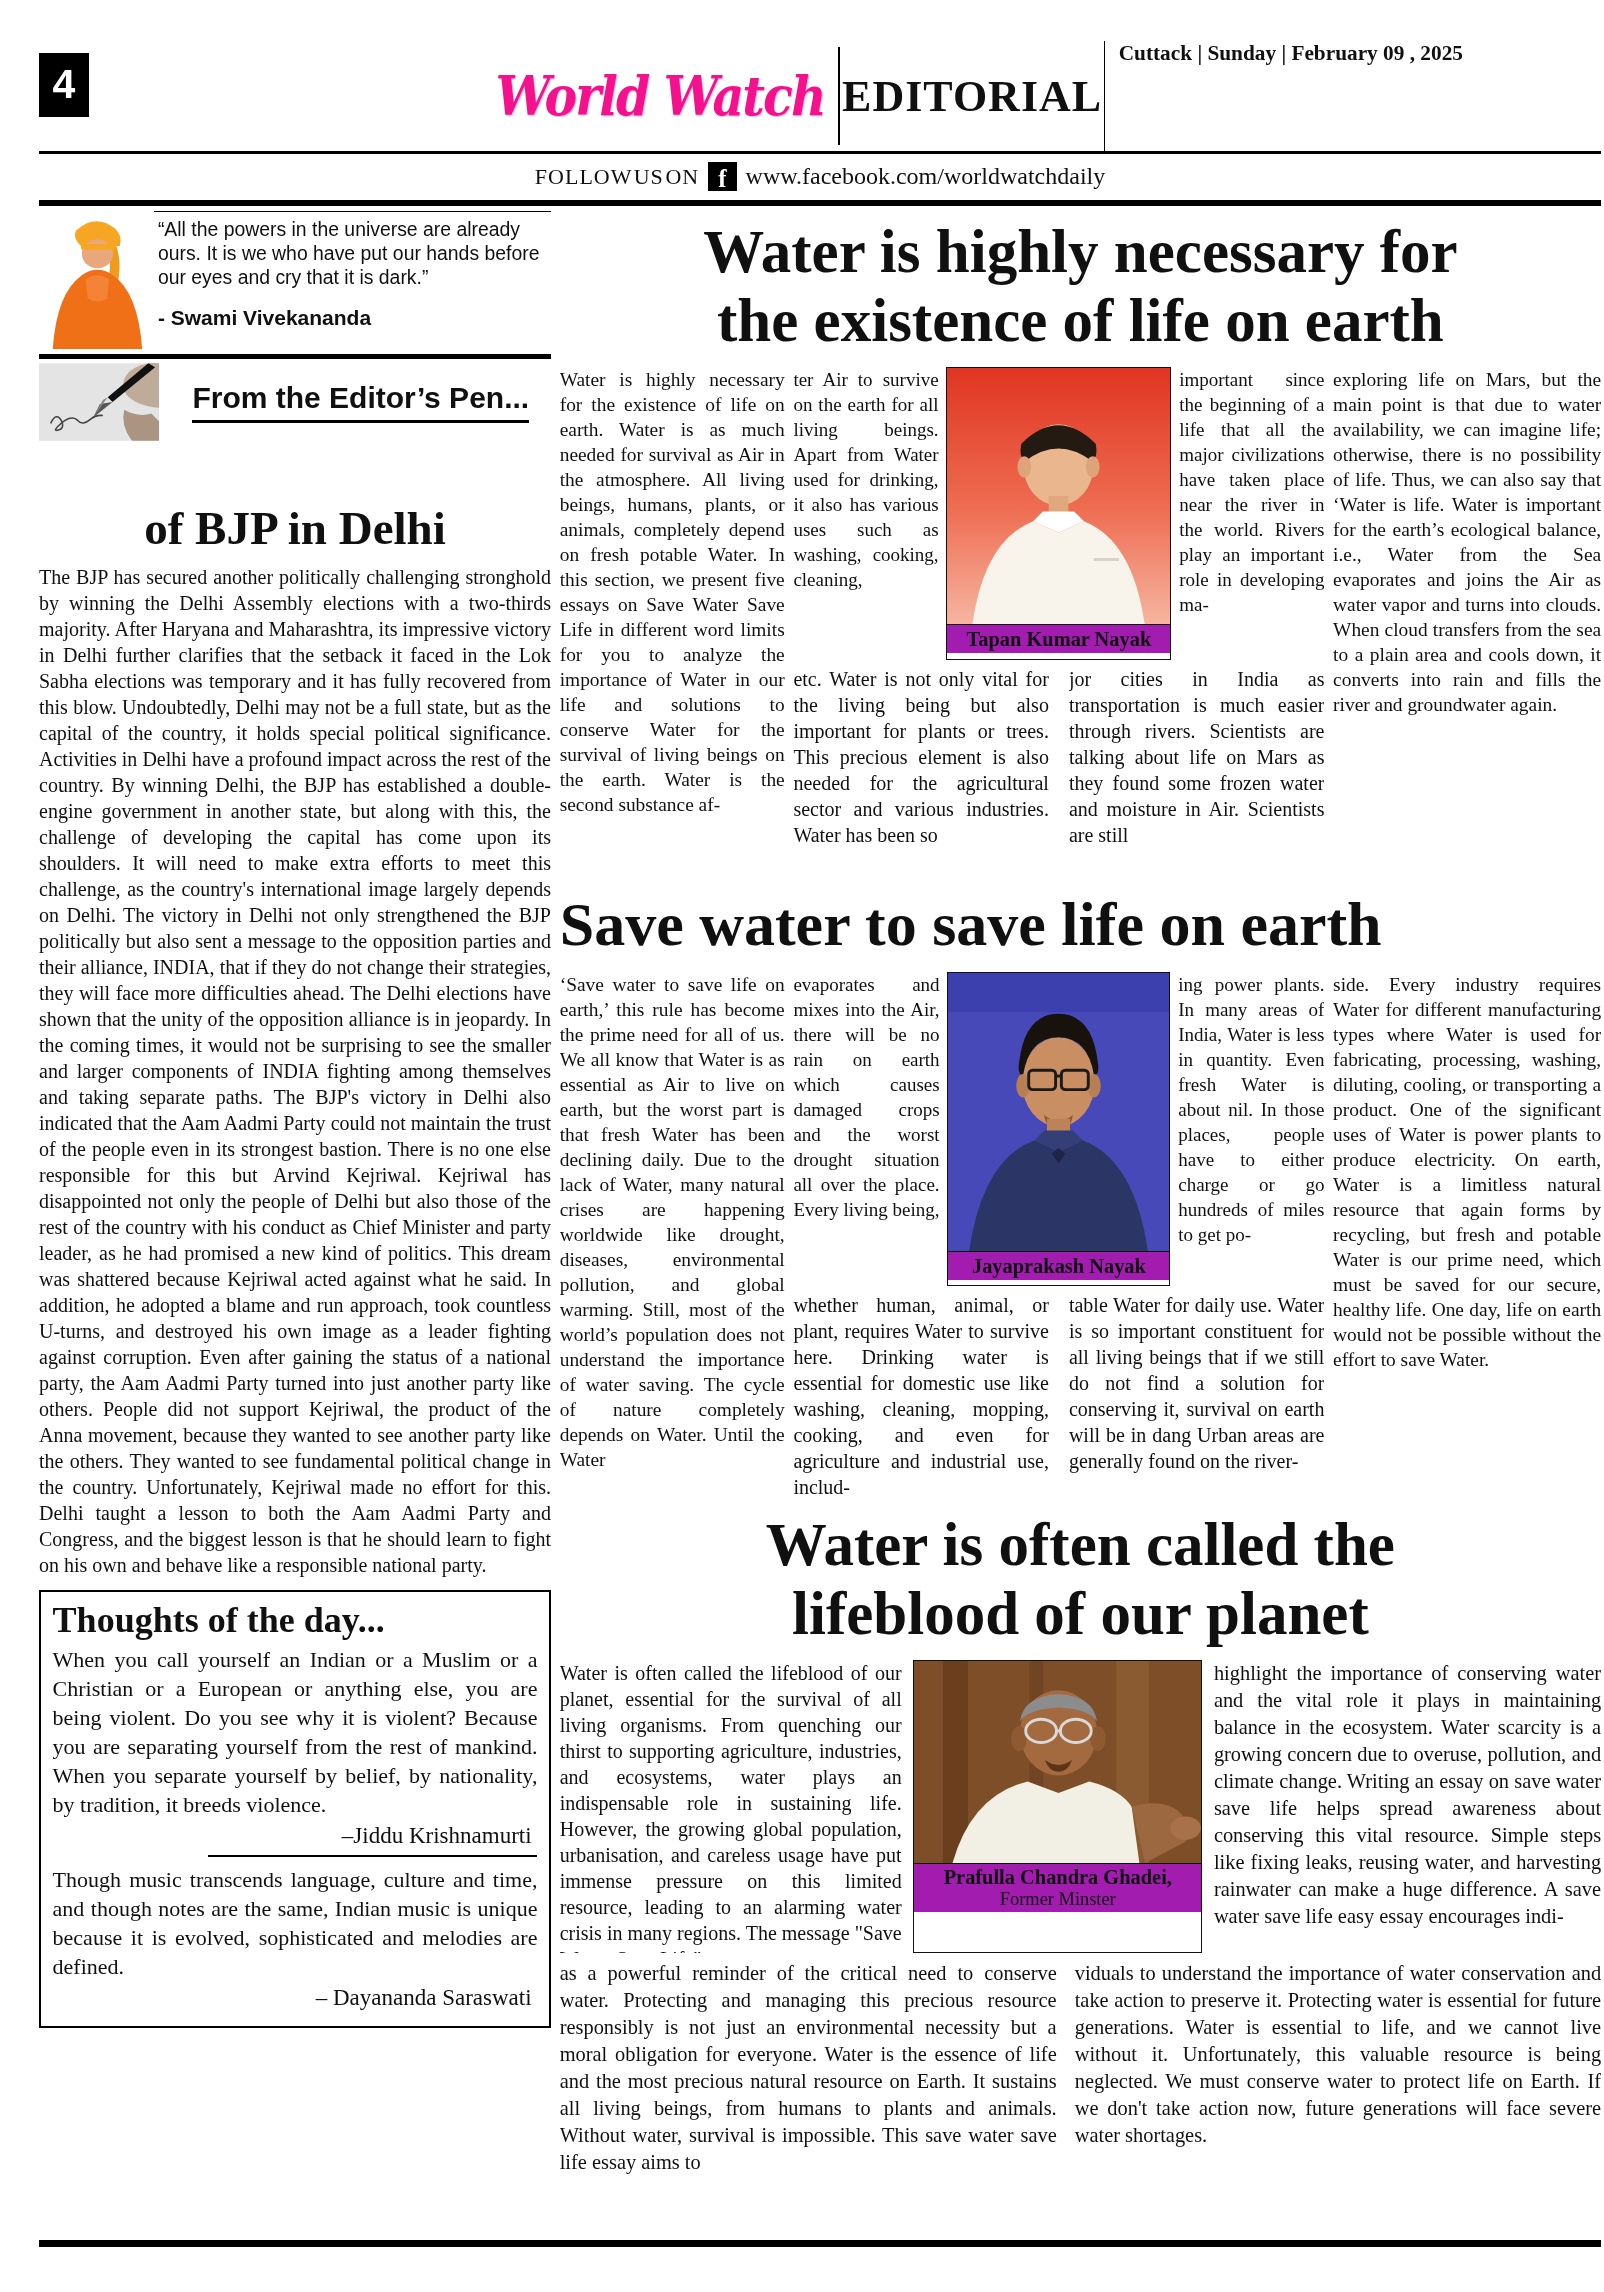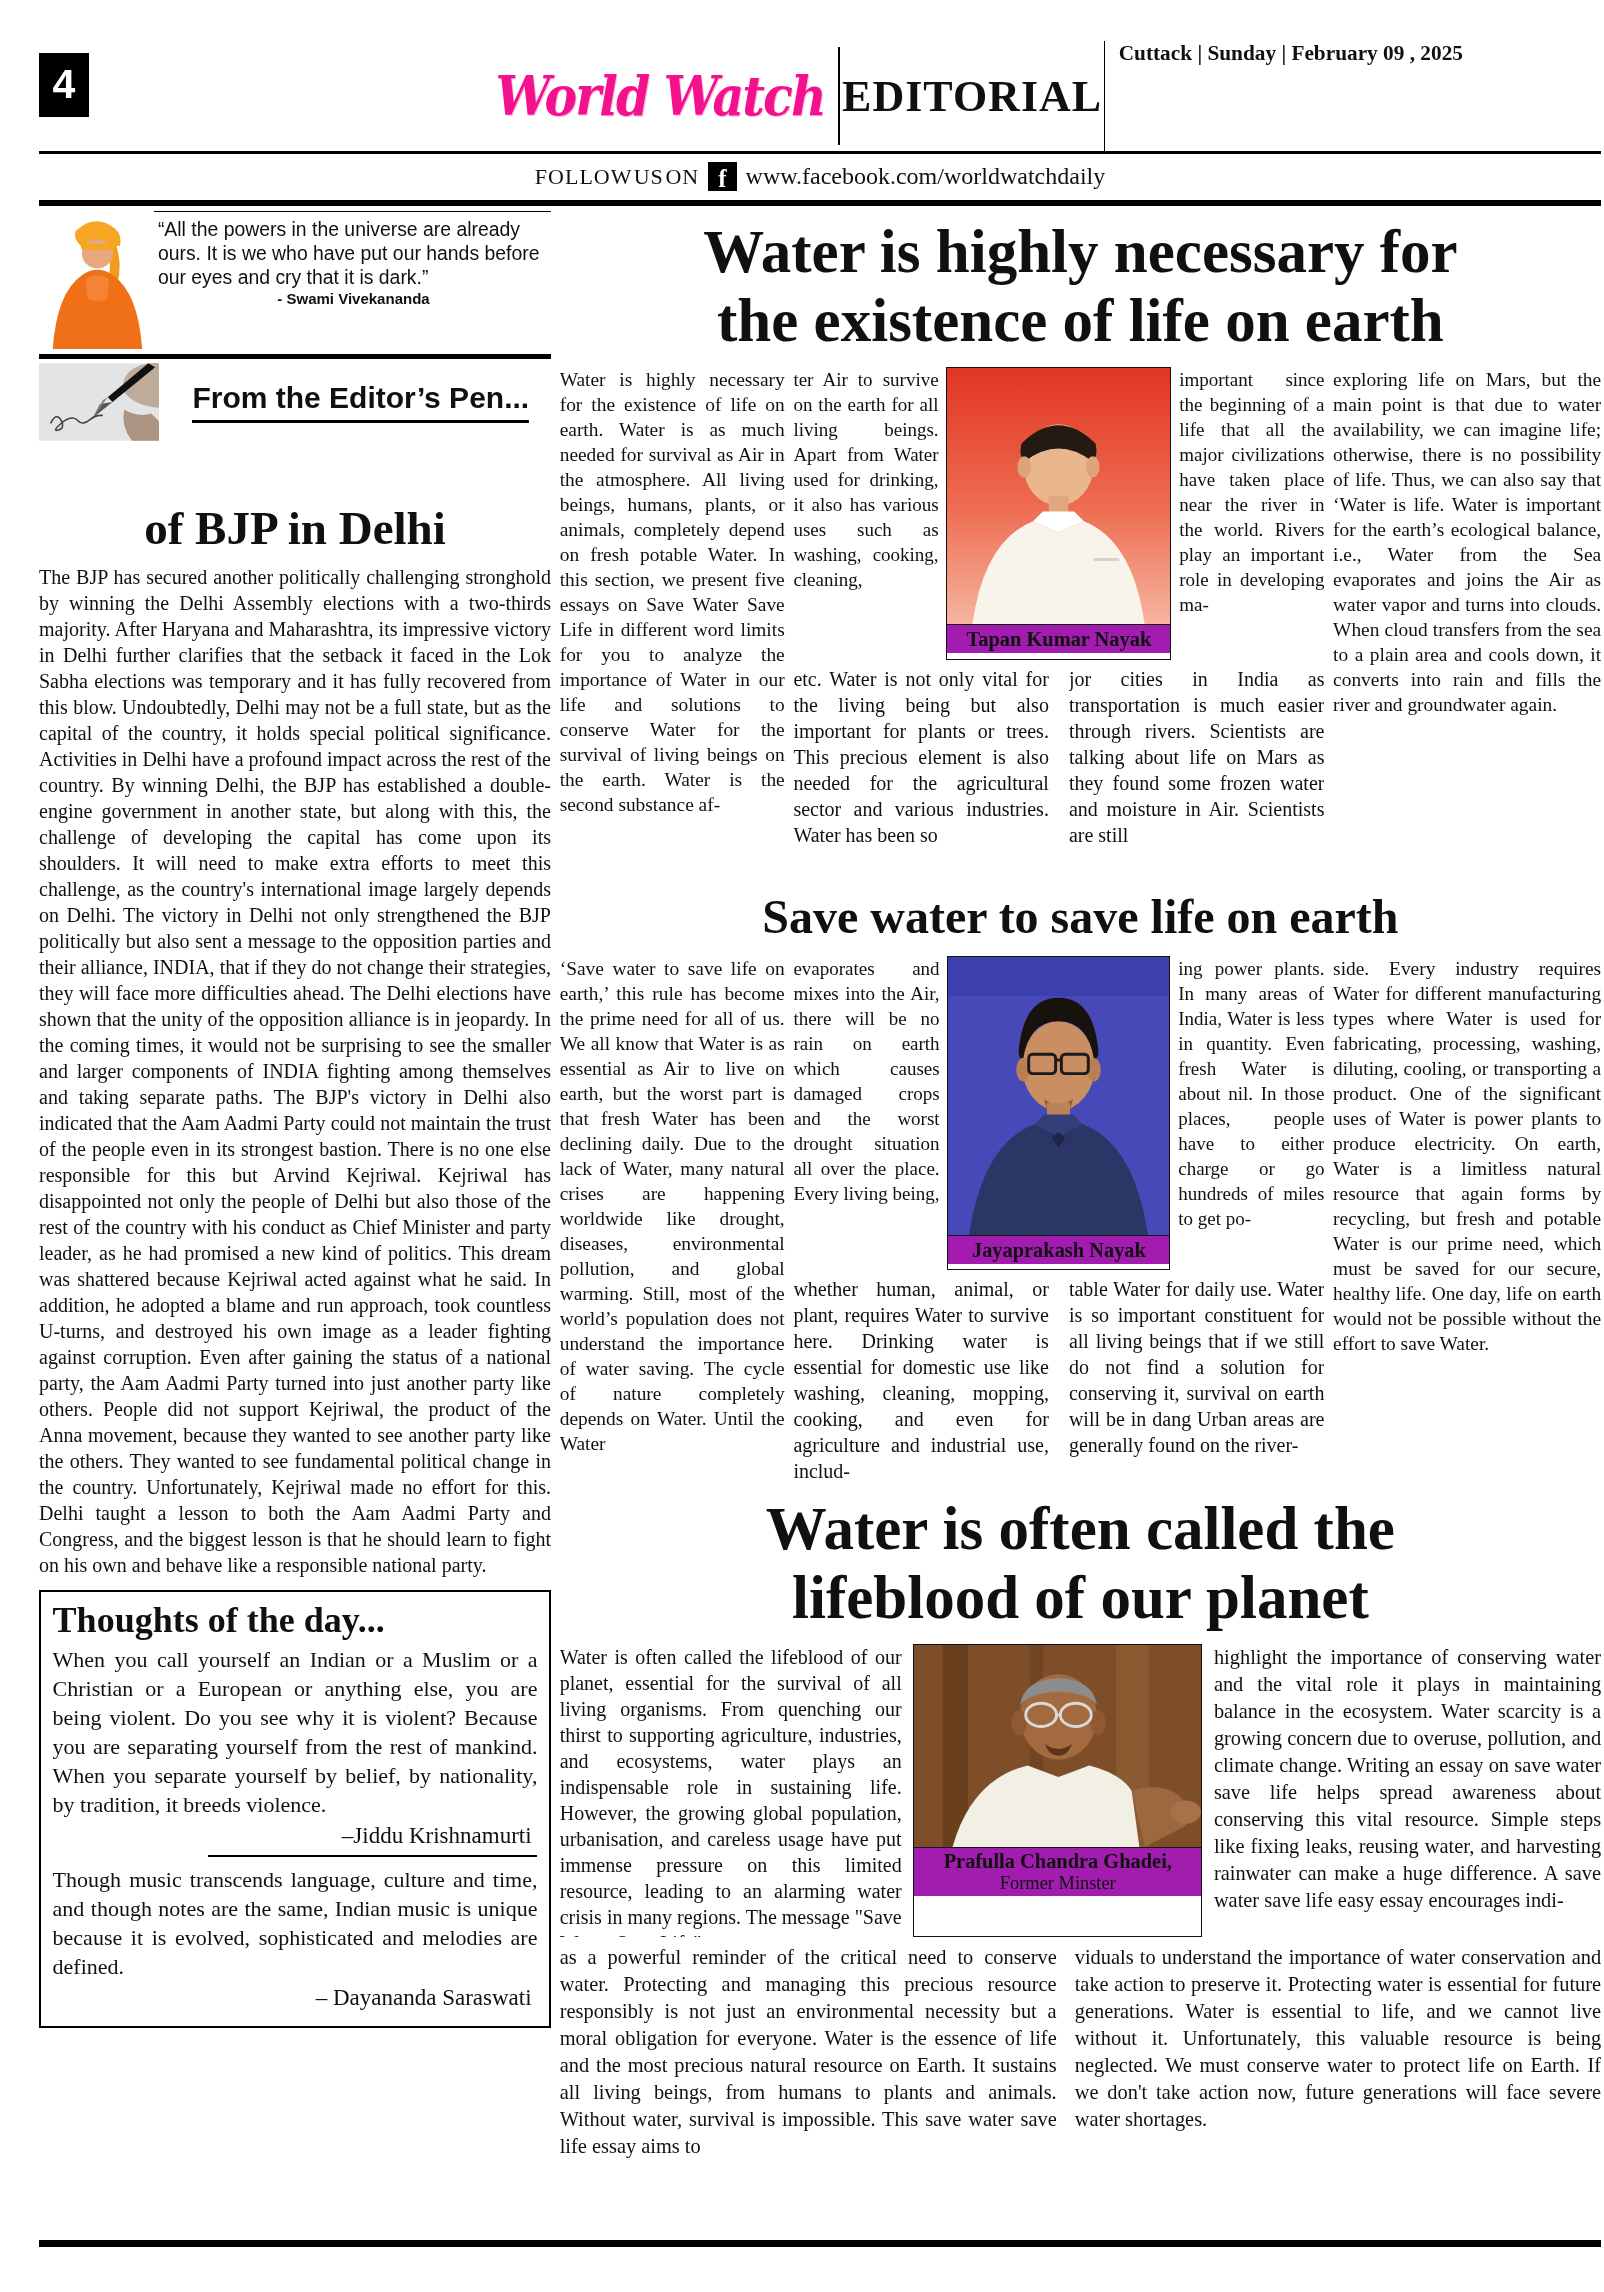--- a/index.html
+++ b/index.html
@@ -31,21 +31,21 @@
   .left-col { width:512px; overflow:hidden; }
   .right-col { flex:1; overflow:hidden; }
   .jtext { text-align:justify; }
 
   
   .viv { display:flex; gap:2px; }
   .viv-fig { width:113px; height:138px; flex:none; }
   .viv-text-wrap { flex:1; border-top:1.9px solid #000; padding:5.8px 1.9px 0 3.9px;
                    font-family:"Liberation Sans", sans-serif; }
   .viv-quote { font-size:19.4px; line-height:24px; }
-  .viv-author { font-weight:bold; font-size:15px; text-align:center; margin-top:1px; }
+  .viv-author { font-weight:bold; font-size:21px; margin-top:17px; }
   .mid-rule { height:4.9px; background:#000; margin:5.8px 0 0; }
 
   
   .pen-row { display:flex; gap:11.6px; margin-top:3.9px; }
   .pen-fig { width:120px; height:78px; flex:none; }
   .pen-label-wrap { flex:1; display:flex; align-items:center; justify-content:center; }
   .pen-label { font-family:"Liberation Sans", sans-serif; font-weight:bold; font-size:30px;
                border-bottom:3.9px solid #000; padding-bottom:4.9px; white-space:nowrap; }
 
   .bjp-head { text-align:center; font-size:47px; line-height:1.12; margin:7.8px 0 9.7px; }
@@ -53,21 +53,21 @@
 
   .thoughts-box { border:2.9px solid #000; margin-top:11.6px; padding:7.8px 11.6px 9.7px; }
   .thoughts-box h2 { font-size:36px; margin-bottom:3.9px; }
   .t-quote { font-size:22px; line-height:29px; }
   .t-author { font-size:23px; text-align:right; margin:3.9px 5.8px 5.8px 0; }
   .t-div { border-top:2.9px solid #000; width:68%; margin-left:auto; margin-bottom:7.8px; }
 
   
   .a1-head, .a3-head { text-align:center; font-weight:bold; font-size:61px; line-height:1.12; }
   .a1-head { margin:7.8px 0 11.6px; }
-  .a2-head { text-align:center; font-weight:bold; font-size:48px; margin:17.5px 0 11.6px; }
+  .a2-head { font-weight:bold; font-size:62px; margin:17.5px 0 11.6px; }
   .a3-head { margin:15.5px 0 11.6px; }
 
   .a-body { display:flex; gap:8.7px; overflow:hidden; }
   .a-body.a1 { height:505px; }
   .a-body.a2 { height:524px; }
   .acol { width:225px; flex:none; font-size:19.4px; line-height:25px; overflow:hidden; }
   .acol.c5 { width:268px; }
   .mid { flex:1; display:flex; flex-direction:column; }
   .mid-top { display:flex; gap:7.8px; }
   .ncol { flex:1; font-size:19px; line-height:25px; overflow:hidden; }

